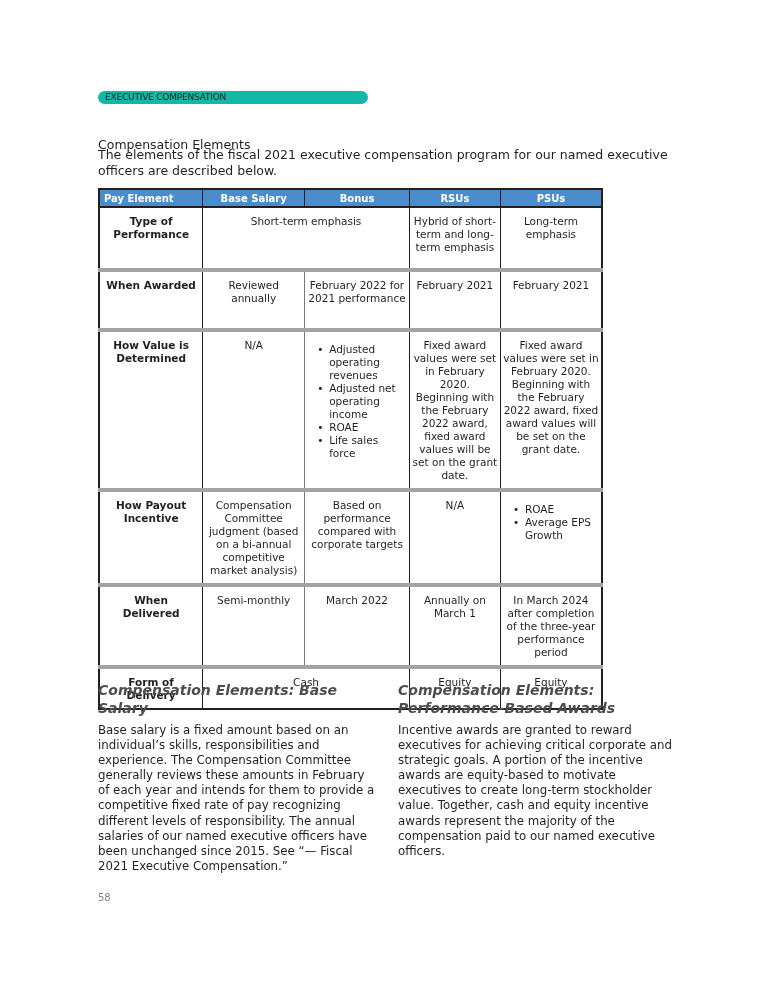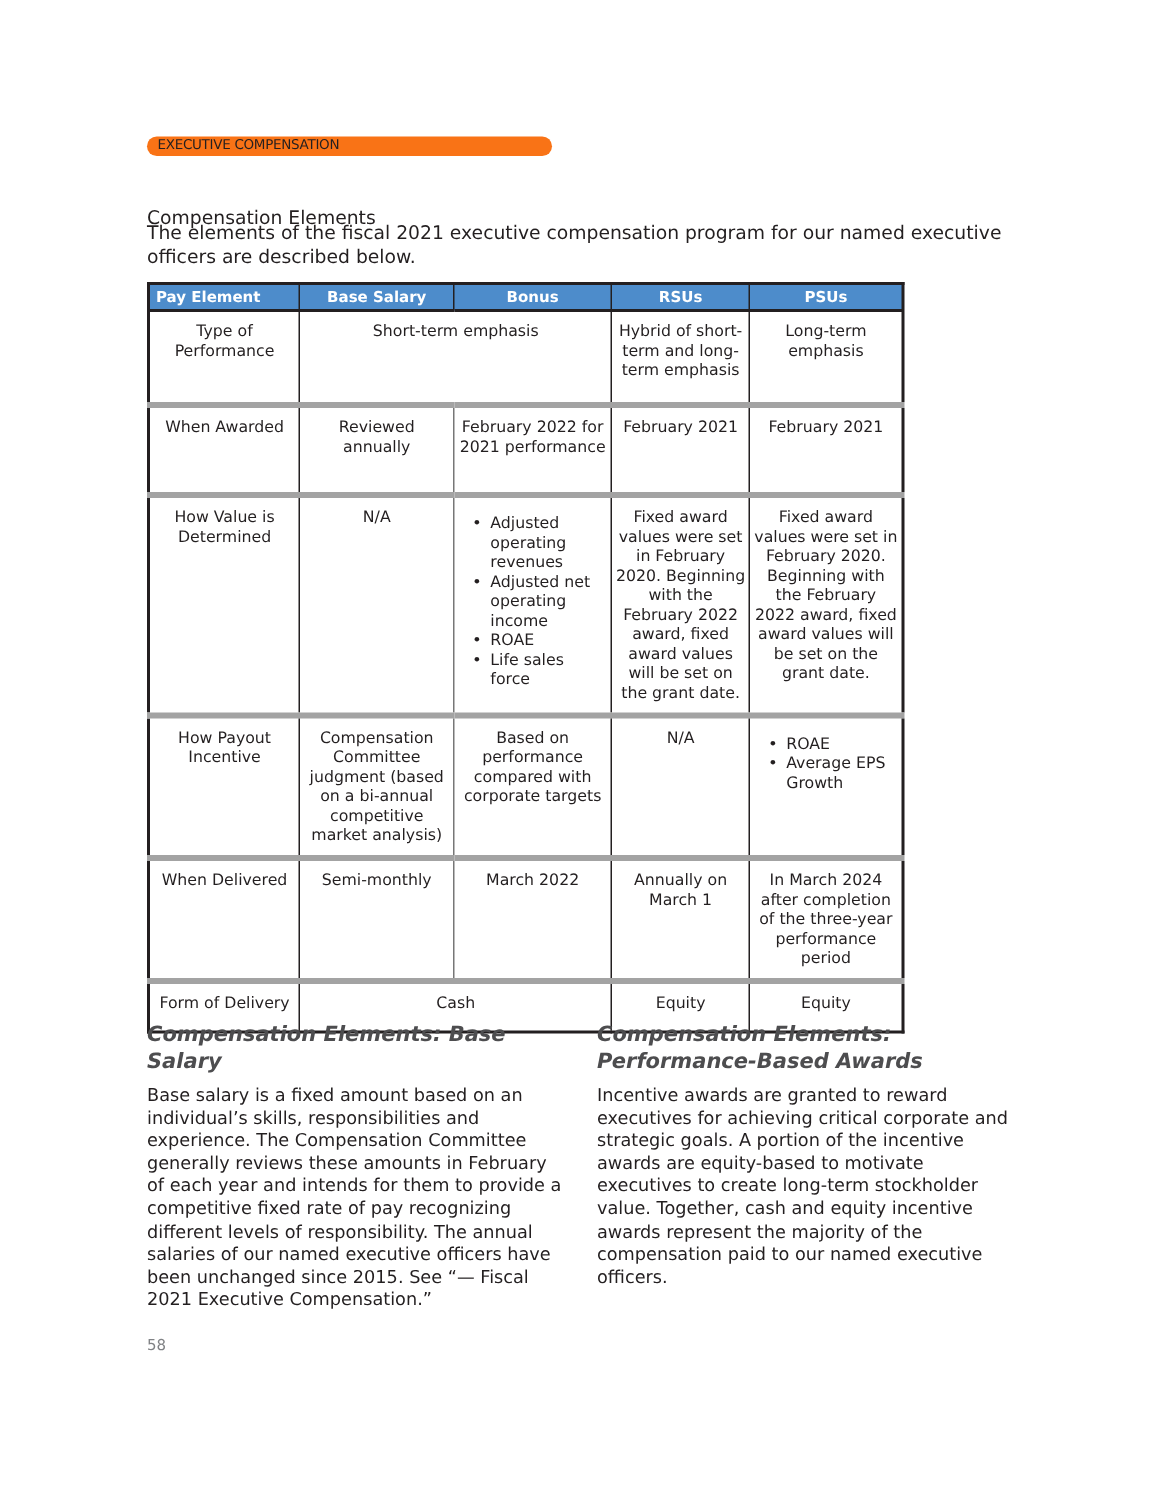--- a/index.html
+++ b/index.html
@@ -1,24 +1,24 @@
 <!DOCTYPE html>
 <html><head>
 <meta charset="utf-8">
 <style>
   html, body { margin: 0; padding: 0; background: #ffffff; }
   body { width: 768px; height: 993px; position: relative; font-family: "DejaVu Sans", sans-serif; color: #231f20; overflow: hidden; }
-  .section-pill { position: absolute; left: 98px; top: 91px; width: 270px; height: 13px; background: #f97316; border-radius: 7px; font-size: 9px; line-height: 13px; padding-left: 7px; box-sizing: border-box; color: #231f20; letter-spacing: -0.2px; }
+  .section-pill { position: absolute; left: 98px; top: 91px; width: 270px; height: 13px; background: #14b8a6; border-radius: 7px; font-size: 9px; line-height: 13px; padding-left: 7px; box-sizing: border-box; color: #231f20; letter-spacing: -0.2px; }
   .heading { position: absolute; left: 98px; top: 124px; font-size: 12.5px; margin-top: 13px; }
   .intro { position: absolute; left: 98px; top: 147px; width: 580px; font-size: 12.5px; line-height: 16px; }
   table.comp { position: absolute; left: 98px; top: 188px; width: 505px; border-collapse: collapse; font-size: 10.5px; line-height: 13px; border: 2px solid #231f20; }
   table.comp th { background: #4d8ccb; color: #ffffff; font-weight: bold; height: 16px; padding: 0 4px; border-left: 1px solid #231f20; border-bottom: 2px solid #231f20; font-size: 10px; }
   table.comp th.first { text-align: left; border-left: none; }
   table.comp td { vertical-align: top; text-align: center; padding: 7px 2px 6px 2px; border-left: 1px solid #231f20; border-top: 4px solid #a3a3a3; }
-  table.comp td.rowlabel { font-weight: normal; border-left: none; padding-left: 6px; padding-right: 6px; border-right: 1px solid #231f20; }
+  table.comp td.rowlabel { font-weight: bold; border-left: none; padding-left: 6px; padding-right: 6px; border-right: 1px solid #231f20; }
   table.comp tr.r-first td { border-top: none; }
   table.comp td.sep-thin { border-left: 1px solid #777; }
   ul.bul { margin: 4px; padding: 0 0 0 18px; text-align: left; list-style: none; }
   ul.bul li { position: relative; }
   ul.bul li::before { content: "•"; position: absolute; left: -12px; }
   .col { position: absolute; width: 280px; }
   .col h2 { margin: 0 0 6px 0; font-size: 14px; font-weight: bold; font-style: italic; color: #4d4d4f; line-height: 18px; }
   .col p { margin: 0; font-size: 11.8px; line-height: 15.1px; }
   .col-left { left: 98px; top: 681px; }
   .col-right { left: 398px; top: 681px; }

